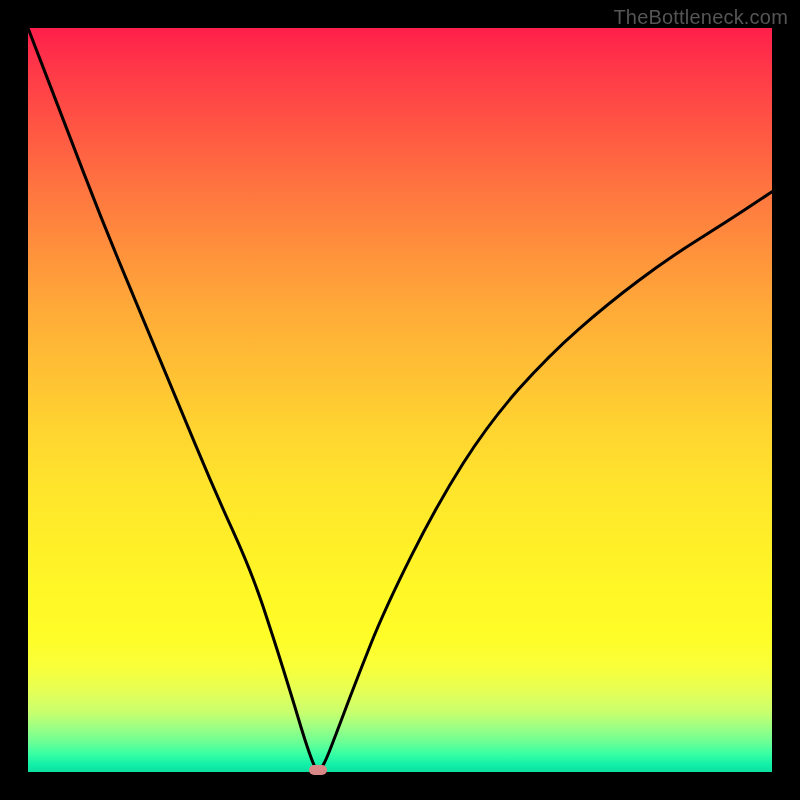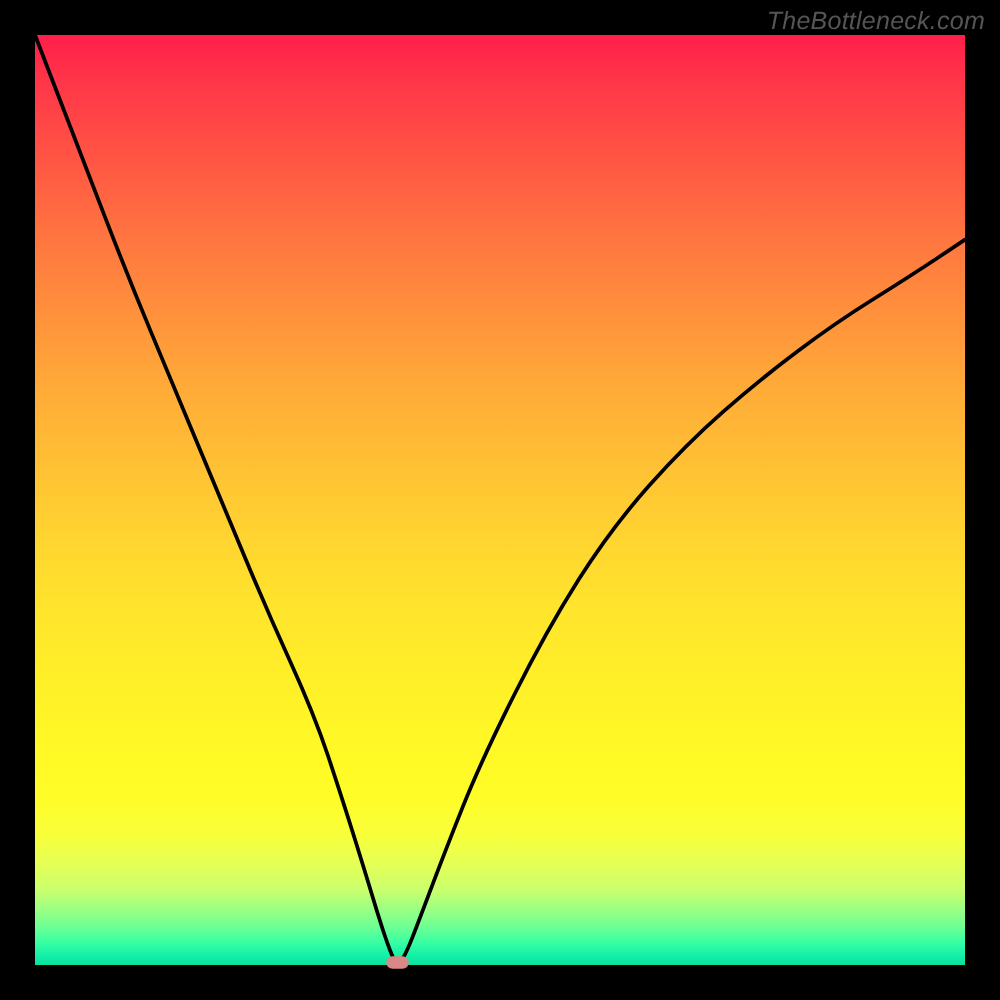--- a/index.html
+++ b/index.html
@@ -19,21 +19,20 @@
   }
   .watermark {
     position: absolute;
     top: 6px;
     right: 12px;
     color: #555;
     font-size: 20px;
     font-weight: 500;
     letter-spacing: 0.2px;
     z-index: 5;
-    font-style: italic;
   }
   .plot {
     position: absolute;
     left: 28px;
     top: 28px;
     width: 744px;
     height: 744px;
   }
   .gradient {
     position: absolute;

